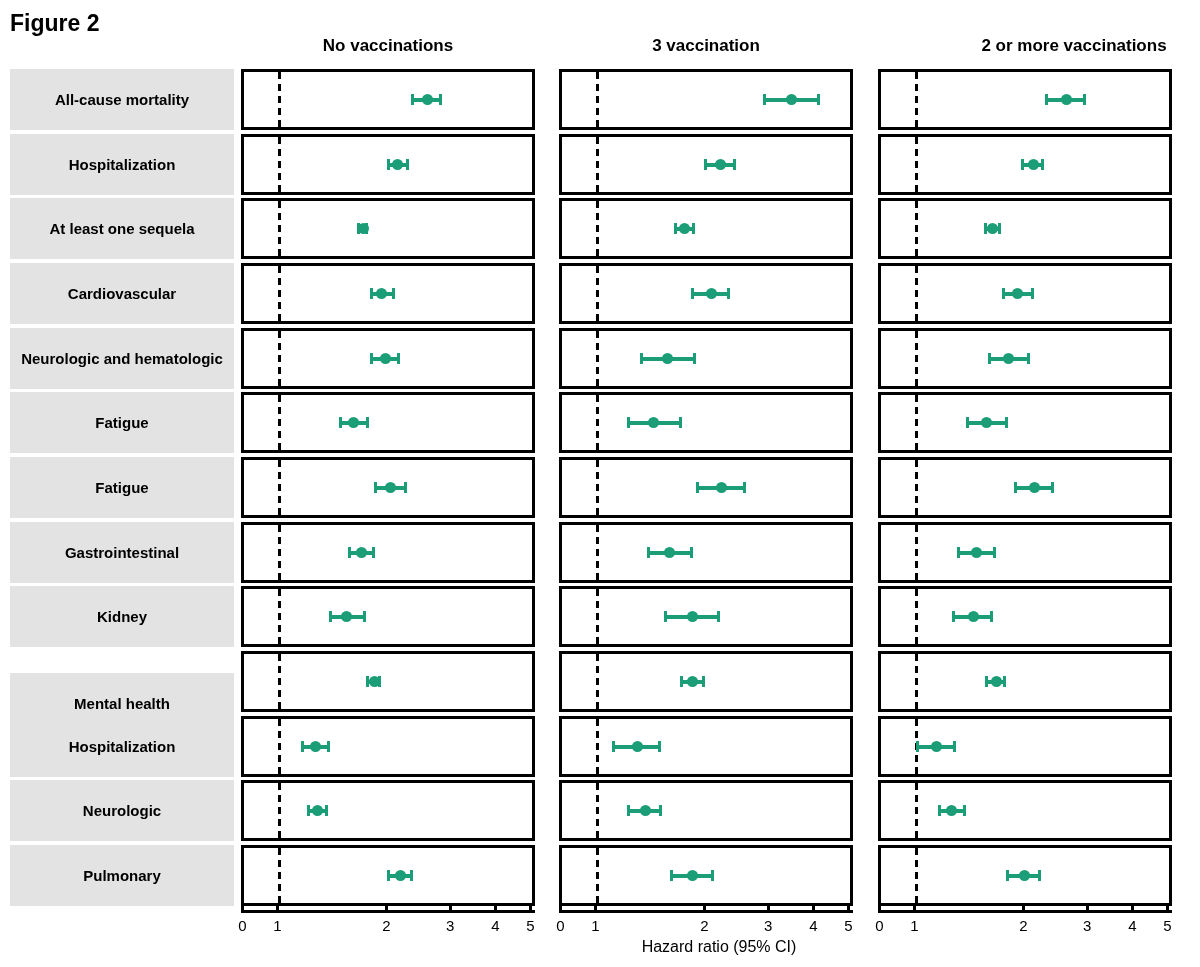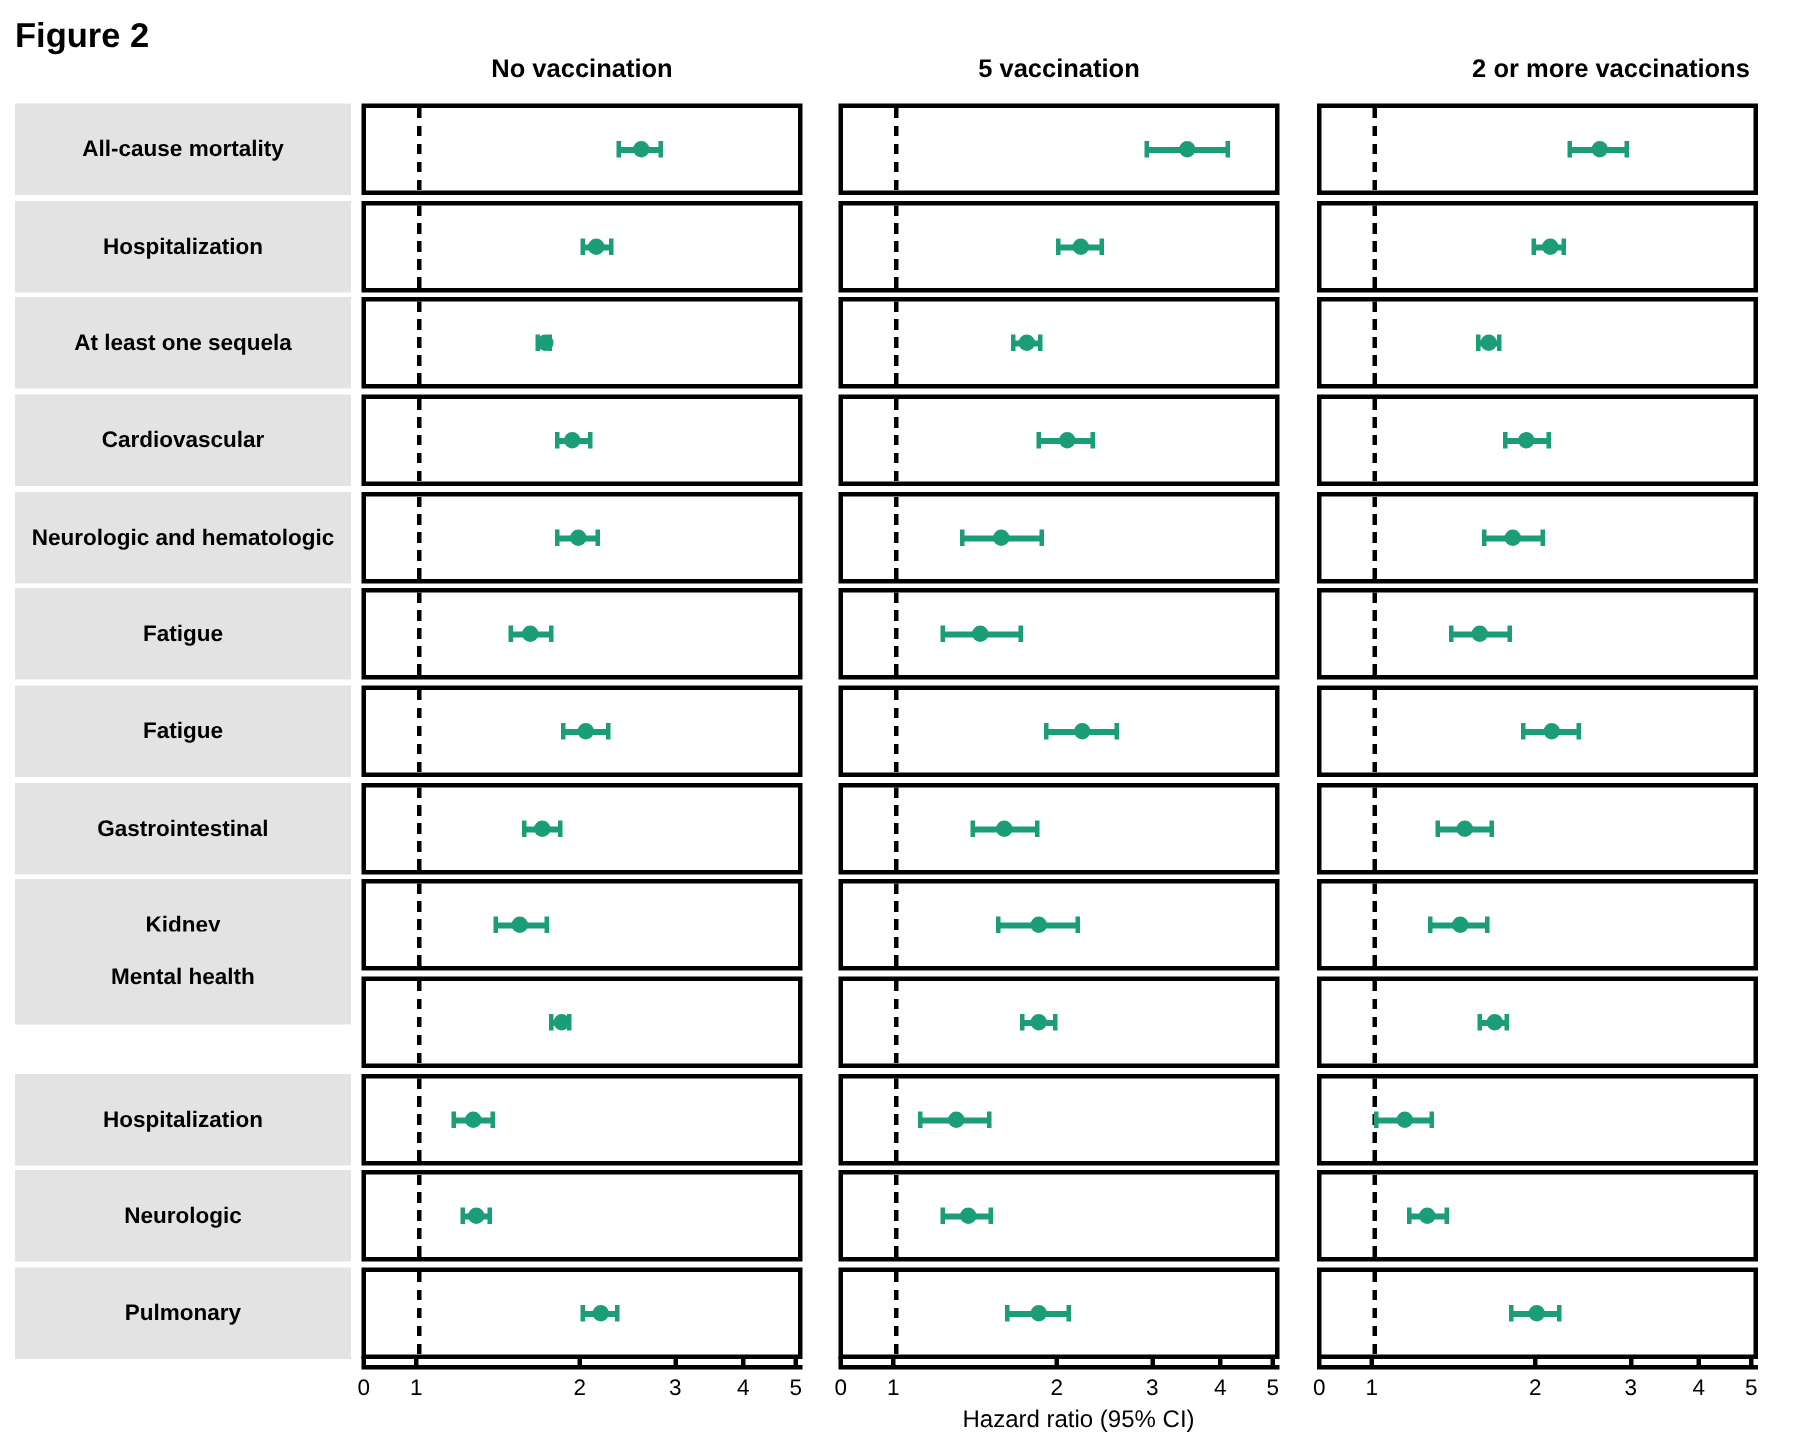--- a/index.html
+++ b/index.html
@@ -22,22 +22,22 @@
   .tick-mark{position:absolute;width:3px;height:6px;top:-6px;background:#000;}
   .tick-label{position:absolute;top:7px;transform:translateX(-50%);font-size:15px;}
   .x-label{position:absolute;top:938px;width:294px;text-align:center;font-size:16px;}
 </style>
 </head>
 <body>
 
 <div class="figure">
   <div class="title">Figure 2</div>
 
-  <div class="col-header" style="left:228px;">No vaccination</div>
-  <div class="col-header" style="left:546px;">5 vaccination</div>
+  <div class="col-header" style="left:228px;">No vaccinations</div>
+  <div class="col-header" style="left:546px;">3 vaccination</div>
   <div class="col-header" style="left:914px;">2 or more vaccinations</div>
 
   <div id="rows">
       <div class="row-label" style="top: 69px; height: 61px;">All-cause mortality</div>
       <div class="panel" style="left: 241px; top: 69px; width: 294px; height: 61px;">
         <div class="refline" style="left: 33.5px;"></div>
         <div class="ci-line" style="left: 168.642px; width: 27.6496px; top: calc(50% - 2px); background: rgb(27, 158, 119);"></div>
         <div class="ci-cap" style="left: 167.142px; top: calc(50% - 5.5px); background: rgb(27, 158, 119);"></div>
         <div class="ci-cap" style="left: 194.791px; top: calc(50% - 5.5px); background: rgb(27, 158, 119);"></div>
         <div class="dot" style="left: 177.88px; top: calc(50% - 5.5px); background: rgb(27, 158, 119);"></div>
@@ -225,21 +225,21 @@
         <div class="ci-cap" style="left: 154.559px; top: calc(50% - 5.5px); background: rgb(27, 158, 119);"></div>
         <div class="dot" style="left: 125.354px; top: calc(50% - 5.5px); background: rgb(27, 158, 119);"></div>
       </div>
       <div class="panel" style="left: 878px; top: 586px; width: 294px; height: 61px;">
         <div class="refline" style="left: 33.5px;"></div>
         <div class="ci-line" style="left: 72.5729px; width: 38.2634px; top: calc(50% - 2px); background: rgb(27, 158, 119);"></div>
         <div class="ci-cap" style="left: 71.0729px; top: calc(50% - 5.5px); background: rgb(27, 158, 119);"></div>
         <div class="ci-cap" style="left: 109.336px; top: calc(50% - 5.5px); background: rgb(27, 158, 119);"></div>
         <div class="dot" style="left: 86.8211px; top: calc(50% - 5.5px); background: rgb(27, 158, 119);"></div>
       </div>
-      <div class="row-label" style="top: 621px; height: 62px;">Mental health</div>
+      <div class="row-label" style="top: 673px; height: 62px;">Mental health</div>
       <div class="panel" style="left: 241px; top: 651px; width: 294px; height: 61px;">
         <div class="refline" style="left: 33.5px;"></div>
         <div class="ci-line" style="left: 123.866px; width: 12.0319px; top: calc(50% - 2px); background: rgb(27, 158, 119);"></div>
         <div class="ci-cap" style="left: 122.366px; top: calc(50% - 5.5px); background: rgb(27, 158, 119);"></div>
         <div class="ci-cap" style="left: 134.398px; top: calc(50% - 5.5px); background: rgb(27, 158, 119);"></div>
         <div class="dot" style="left: 125.354px; top: calc(50% - 5.5px); background: rgb(27, 158, 119);"></div>
       </div>
       <div class="panel" style="left: 559px; top: 651px; width: 294px; height: 61px;">
         <div class="refline" style="left: 33.5px;"></div>
         <div class="ci-line" style="left: 119.336px; width: 22.2498px; top: calc(50% - 2px); background: rgb(27, 158, 119);"></div>

